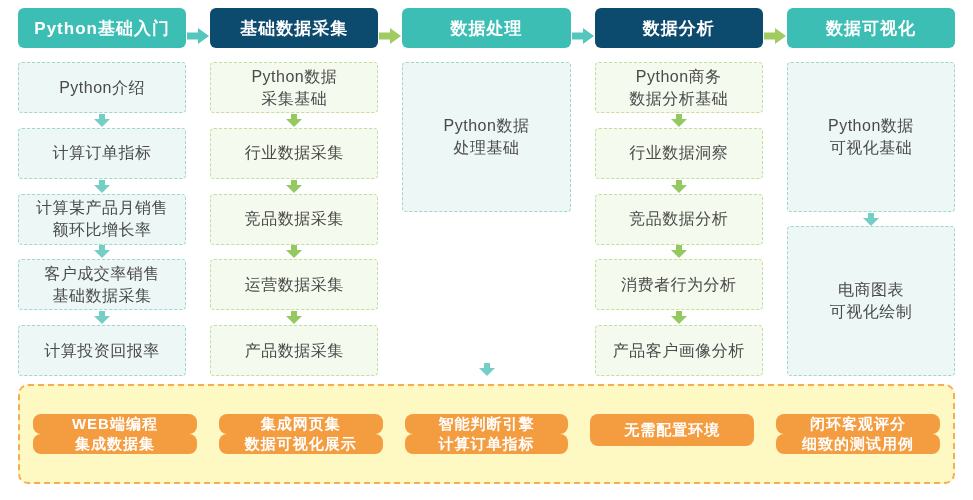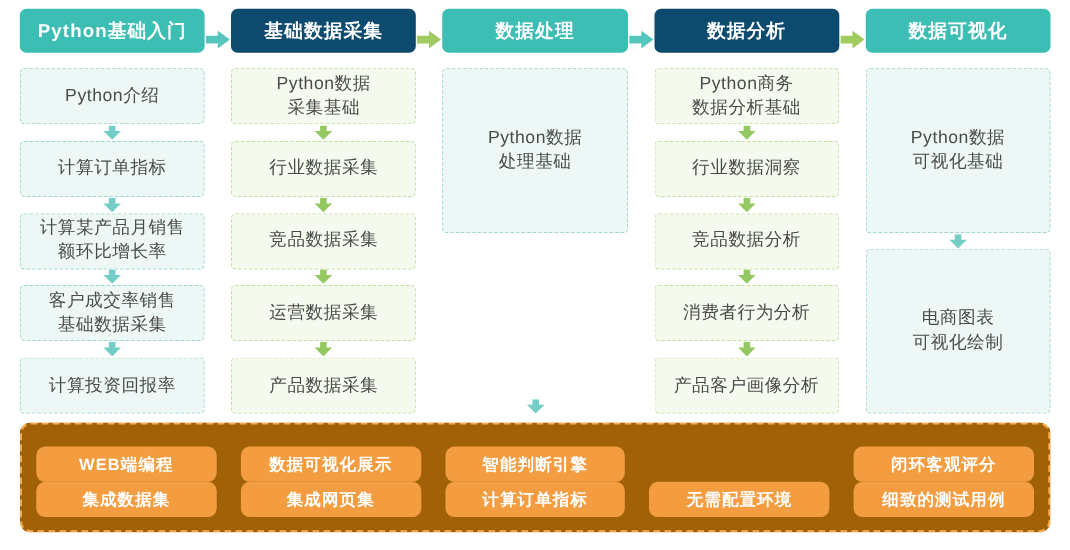--- a/index.html
+++ b/index.html
@@ -76,27 +76,26 @@
     height: 13px;
     display: flex;
     align-items: center;
     justify-content: center;
   }
 
   
   .features-panel {
     margin: 8px 18px 0 18px;
     height: 100px;
-    background: #a16207;
+    background: #fef9c3;
     border: 2px dashed #f6ac55;
     border-radius: 10px;
-    padding: 12px 13px;
+    padding: 28px 13px;
     display: flex;
     gap: 22px;
-    align-items: flex-end;
   }
   .feature-col {
     flex: 1 1 0;
     min-width: 0;
     display: flex;
     flex-direction: column;
     justify-content: space-between;
   }
   .feature-tag {
     height: 32px;
@@ -268,22 +267,22 @@
     </div>
 
   </div>
 
   <div class="features-panel">
     <div class="feature-col">
       <div class="feature-tag">WEB端编程</div>
       <div class="feature-tag">集成数据集</div>
     </div>
     <div class="feature-col">
+      <div class="feature-tag">集成网页集</div>
       <div class="feature-tag">数据可视化展示</div>
-      <div class="feature-tag">集成网页集</div>
     </div>
     <div class="feature-col">
       <div class="feature-tag">智能判断引擎</div>
       <div class="feature-tag">计算订单指标</div>
     </div>
     <div class="feature-col">
       <div class="feature-tag">无需配置环境</div>
     </div>
     <div class="feature-col">
       <div class="feature-tag">闭环客观评分</div>

